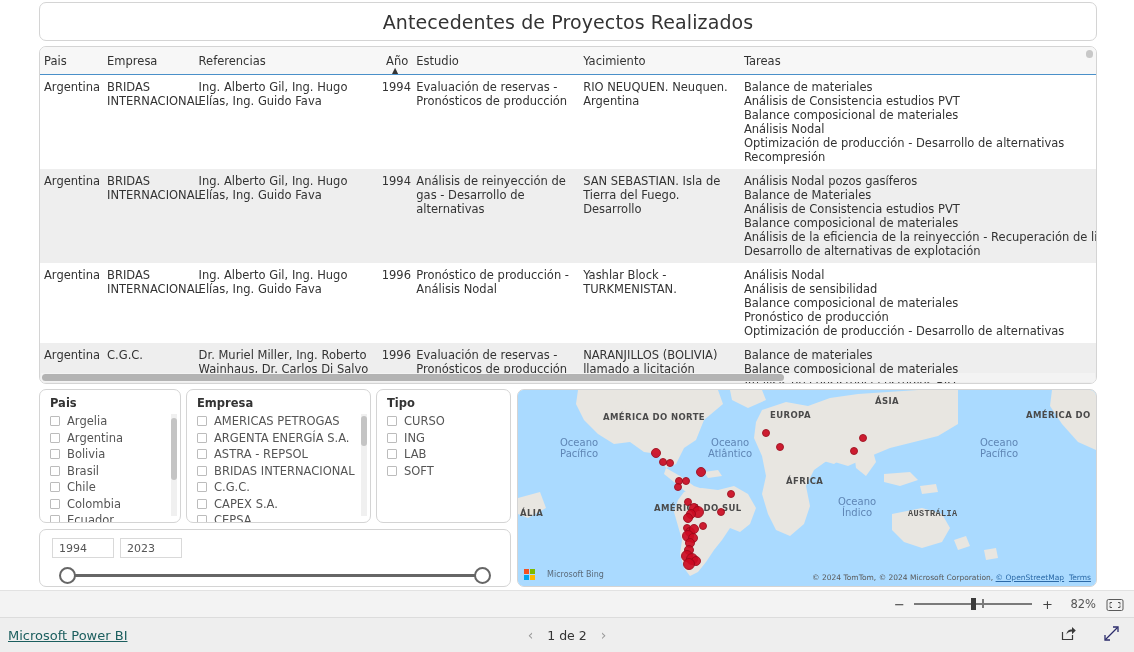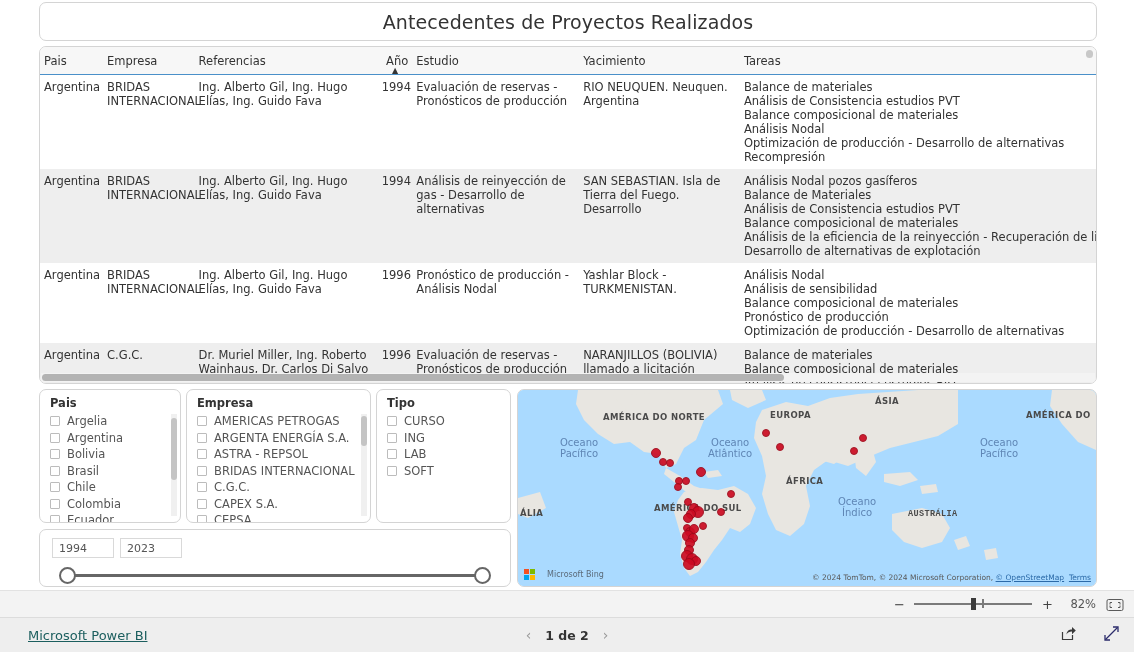--- a/index.html
+++ b/index.html
@@ -178,26 +178,26 @@
   .zb-pct { font-size: 11.5px; color: #555; width: 34px; text-align: right; }
   .zb-fit { width: 18px; height: 14px; position: relative; }
 
   
   .footer {
     position: absolute; left: 0; top: 617px; width: 1134px; height: 35px;
     background: #eeeeee; border-top: 1px solid #dcdcdc;
     display: flex; align-items: center;
   }
   .pbi-link {
-    position: absolute; left: 28px; font-size: 13px; color: #1b5e5e;
+    position: absolute; left: 8px; font-size: 13px; color: #1b5e5e;
     text-decoration: underline; font-weight: 400;
   }
   .pager { position: absolute; left: 50%; transform: translateX(-50%); display: flex; align-items: center; gap: 14px; }
   .pager-arrow { font-size: 14px; color: #9a9a9a; }
-  .pager-label { font-size: 12.5px; color: #333; font-weight: 700; }
+  .pager-label { font-size: 12.5px; color: #333; font-weight: 400; }
   .footer-icons { position: absolute; right: 14px; display: flex; align-items: center; gap: 26px; }
 </style>
 </head>
 <body>
 
 <div id="root">
 
   <div class="canvas">
 
     <div class="title-card">

